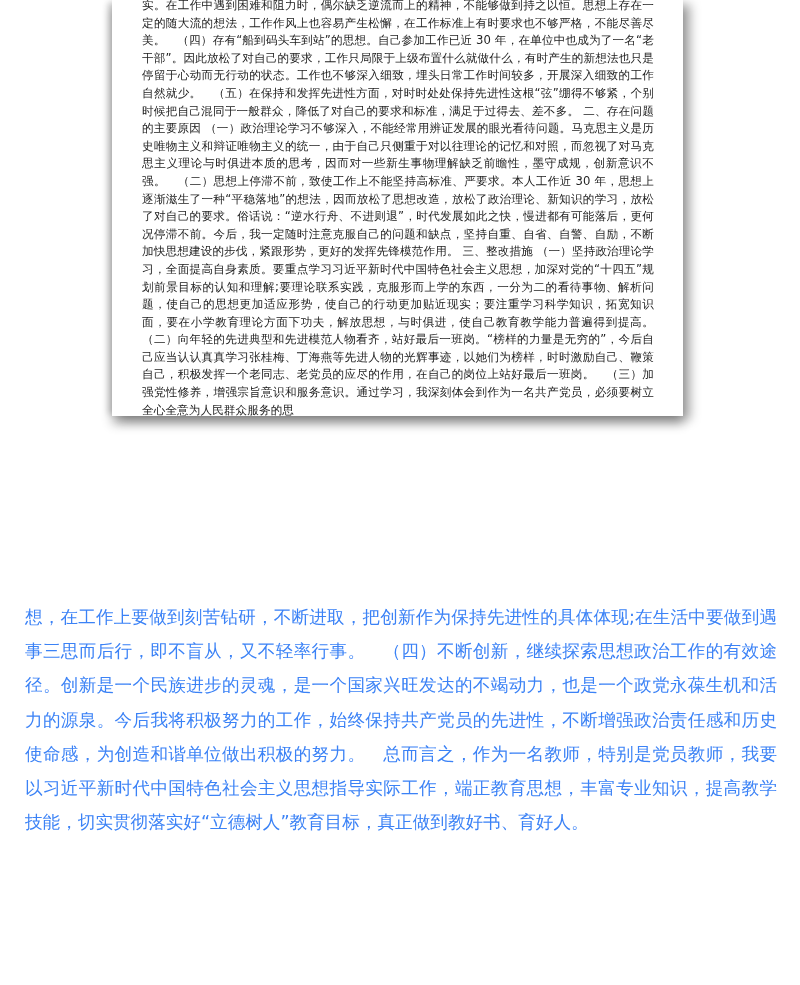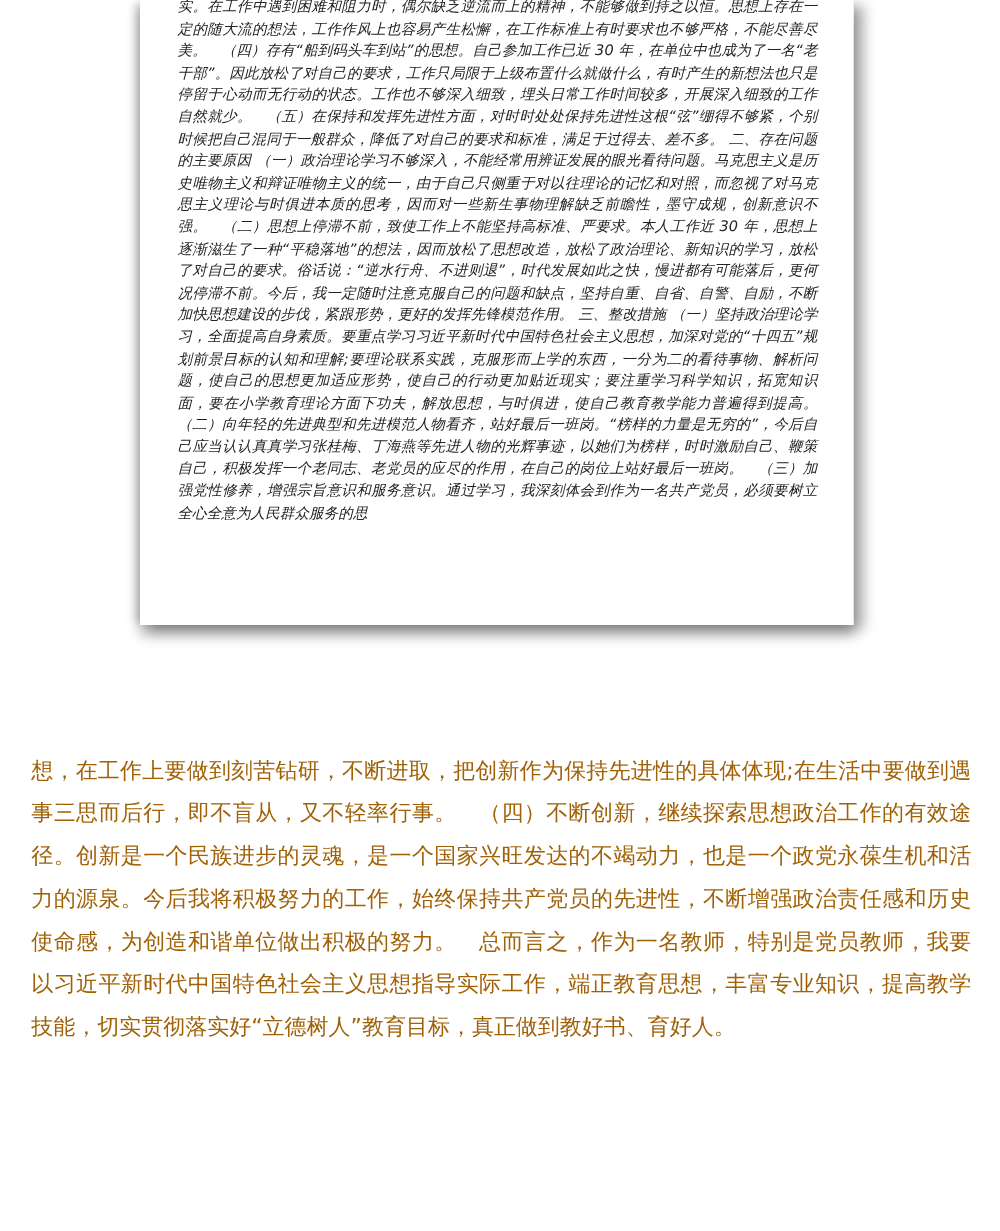--- a/index.html
+++ b/index.html
@@ -1,32 +1,31 @@
 <!DOCTYPE html>
 <html><head>
 <meta charset="utf-8">
 <style>
   html, body { margin:0; padding:0; background:#ffffff; }
   body { width:800px; height:985px; position:relative; overflow:hidden; font-family:"DejaVu Sans", "Liberation Sans", sans-serif; }
   .page {
-    position:absolute; left:112px; top:0; width:571px; height:500px;
+    position:absolute; left:112px; top:0; width:571px; height:416px;
     background:#ffffff;
     box-shadow: -6px 0 6px -2px rgba(0,0,0,0.18), 8px 4px 10px rgba(0,0,0,0.28), 0 8px 10px rgba(0,0,0,0.30);
     overflow:hidden;
-    font-style:italic;
   }
   .page-text {
     position:absolute; left:30px; top:-3px; width:512px;
     font-size:11.6px; line-height:17.6px; color:#222;
     text-align:justify; text-justify:inter-character; letter-spacing:0.1px;
     white-space:normal; word-break:break-all;
   }
   .continuation {
     position:absolute; left:25px; top:600px; width:752px;
-    font-size:17.6px; line-height:34.2px; color:#a16207;
+    font-size:17.6px; line-height:34.2px; color:#3b82f6;
     text-align:justify; text-justify:inter-character; word-break:break-all;
   }
 </style>
 </head>
 <body>
 
 <div class="page">
   <div class="page-text">实。在工作中遇到困难和阻力时，偶尔缺乏逆流而上的精神，不能够做到持之以恒。思想上存在一定的随大流的想法，工作作风上也容易产生松懈，在工作标准上有时要求也不够严格，不能尽善尽美。　（四）存有“船到码头车到站”的思想。自己参加工作已近 30 年，在单位中也成为了一名“老干部”。因此放松了对自己的要求，工作只局限于上级布置什么就做什么，有时产生的新想法也只是停留于心动而无行动的状态。工作也不够深入细致，埋头日常工作时间较多，开展深入细致的工作自然就少。　（五）在保持和发挥先进性方面，对时时处处保持先进性这根“弦”绷得不够紧，个别时候把自己混同于一般群众，降低了对自己的要求和标准，满足于过得去、差不多。 二、存在问题的主要原因 （一）政治理论学习不够深入，不能经常用辨证发展的眼光看待问题。马克思主义是历史唯物主义和辩证唯物主义的统一，由于自己只侧重于对以往理论的记忆和对照，而忽视了对马克思主义理论与时俱进本质的思考，因而对一些新生事物理解缺乏前瞻性，墨守成规，创新意识不强。　（二）思想上停滞不前，致使工作上不能坚持高标准、严要求。本人工作近 30 年，思想上逐渐滋生了一种“平稳落地”的想法，因而放松了思想改造，放松了政治理论、新知识的学习，放松了对自己的要求。俗话说：“逆水行舟、不进则退”，时代发展如此之快，慢进都有可能落后，更何况停滞不前。今后，我一定随时注意克服自己的问题和缺点，坚持自重、自省、自警、自励，不断加快思想建设的步伐，紧跟形势，更好的发挥先锋模范作用。 三、整改措施 （一）坚持政治理论学习，全面提高自身素质。要重点学习习近平新时代中国特色社会主义思想，加深对党的“十四五”规划前景目标的认知和理解;要理论联系实践，克服形而上学的东西，一分为二的看待事物、解析问题，使自己的思想更加适应形势，使自己的行动更加贴近现实；要注重学习科学知识，拓宽知识面，要在小学教育理论方面下功夫，解放思想，与时俱进，使自己教育教学能力普遍得到提高。　（二）向年轻的先进典型和先进模范人物看齐，站好最后一班岗。“榜样的力量是无穷的”，今后自己应当认认真真学习张桂梅、丁海燕等先进人物的光辉事迹，以她们为榜样，时时激励自己、鞭策自己，积极发挥一个老同志、老党员的应尽的作用，在自己的岗位上站好最后一班岗。　（三）加强党性修养，增强宗旨意识和服务意识。通过学习，我深刻体会到作为一名共产党员，必须要树立全心全意为人民群众服务的思</div>
 </div>
 

